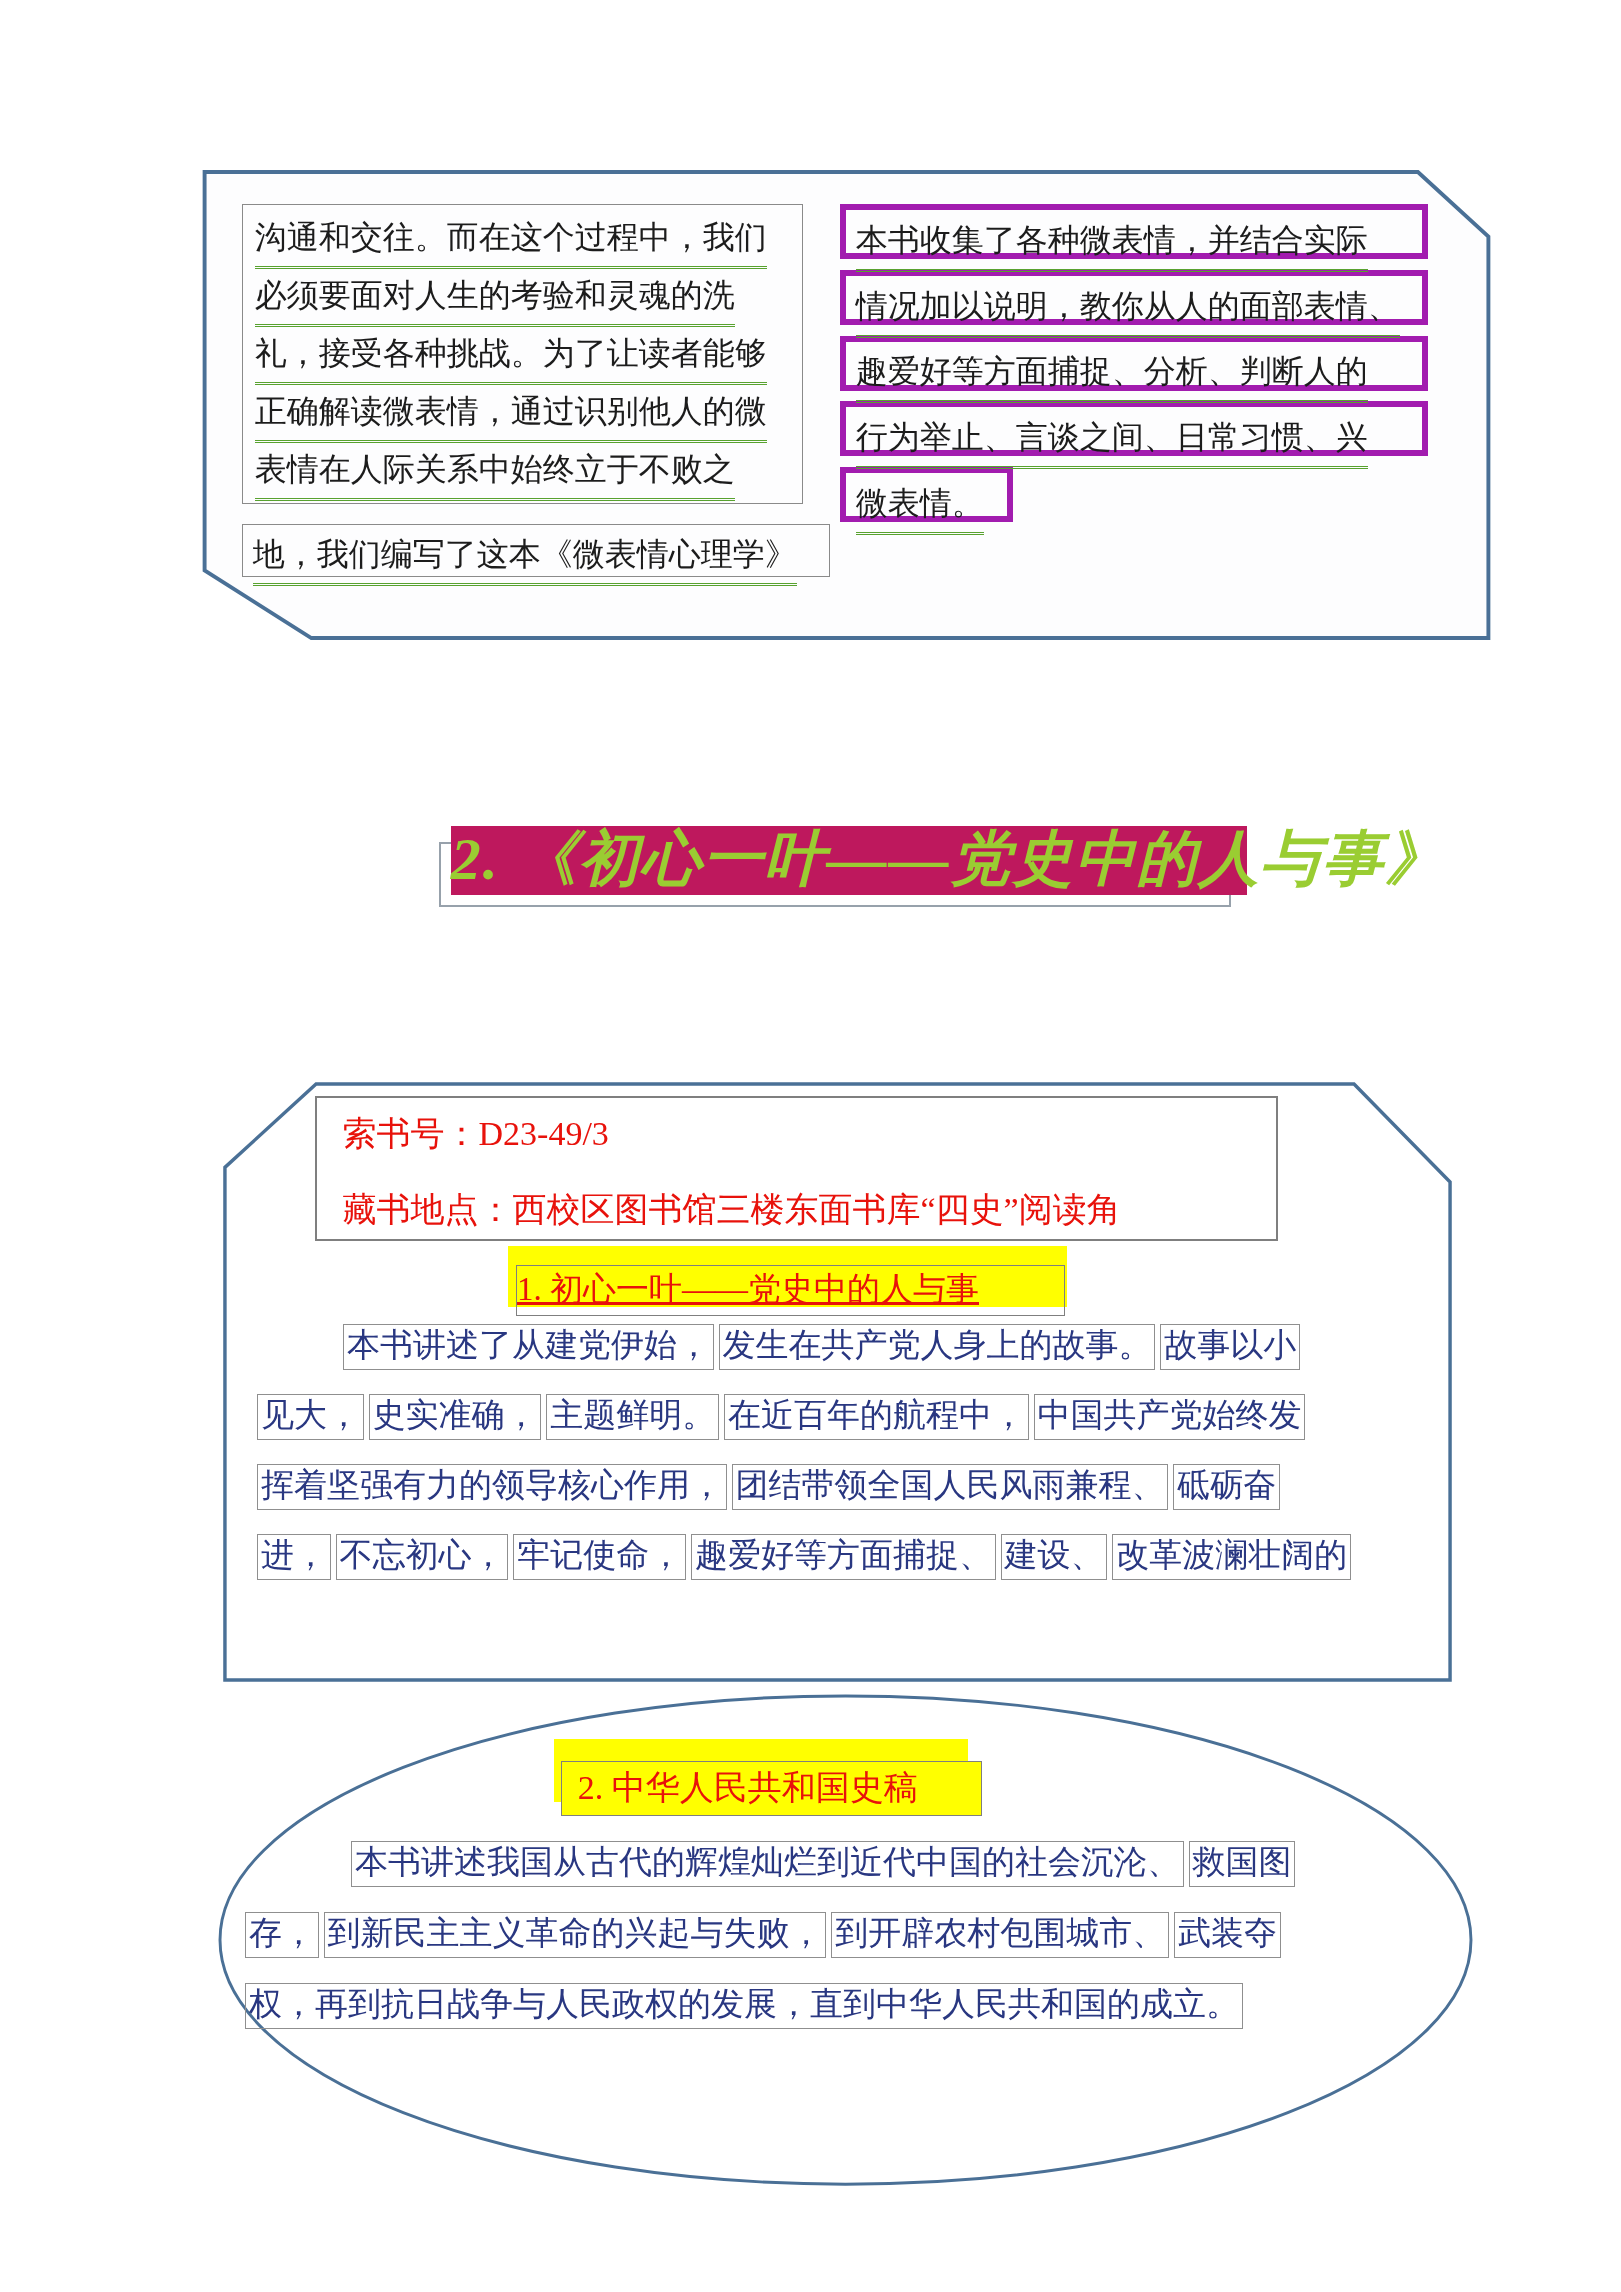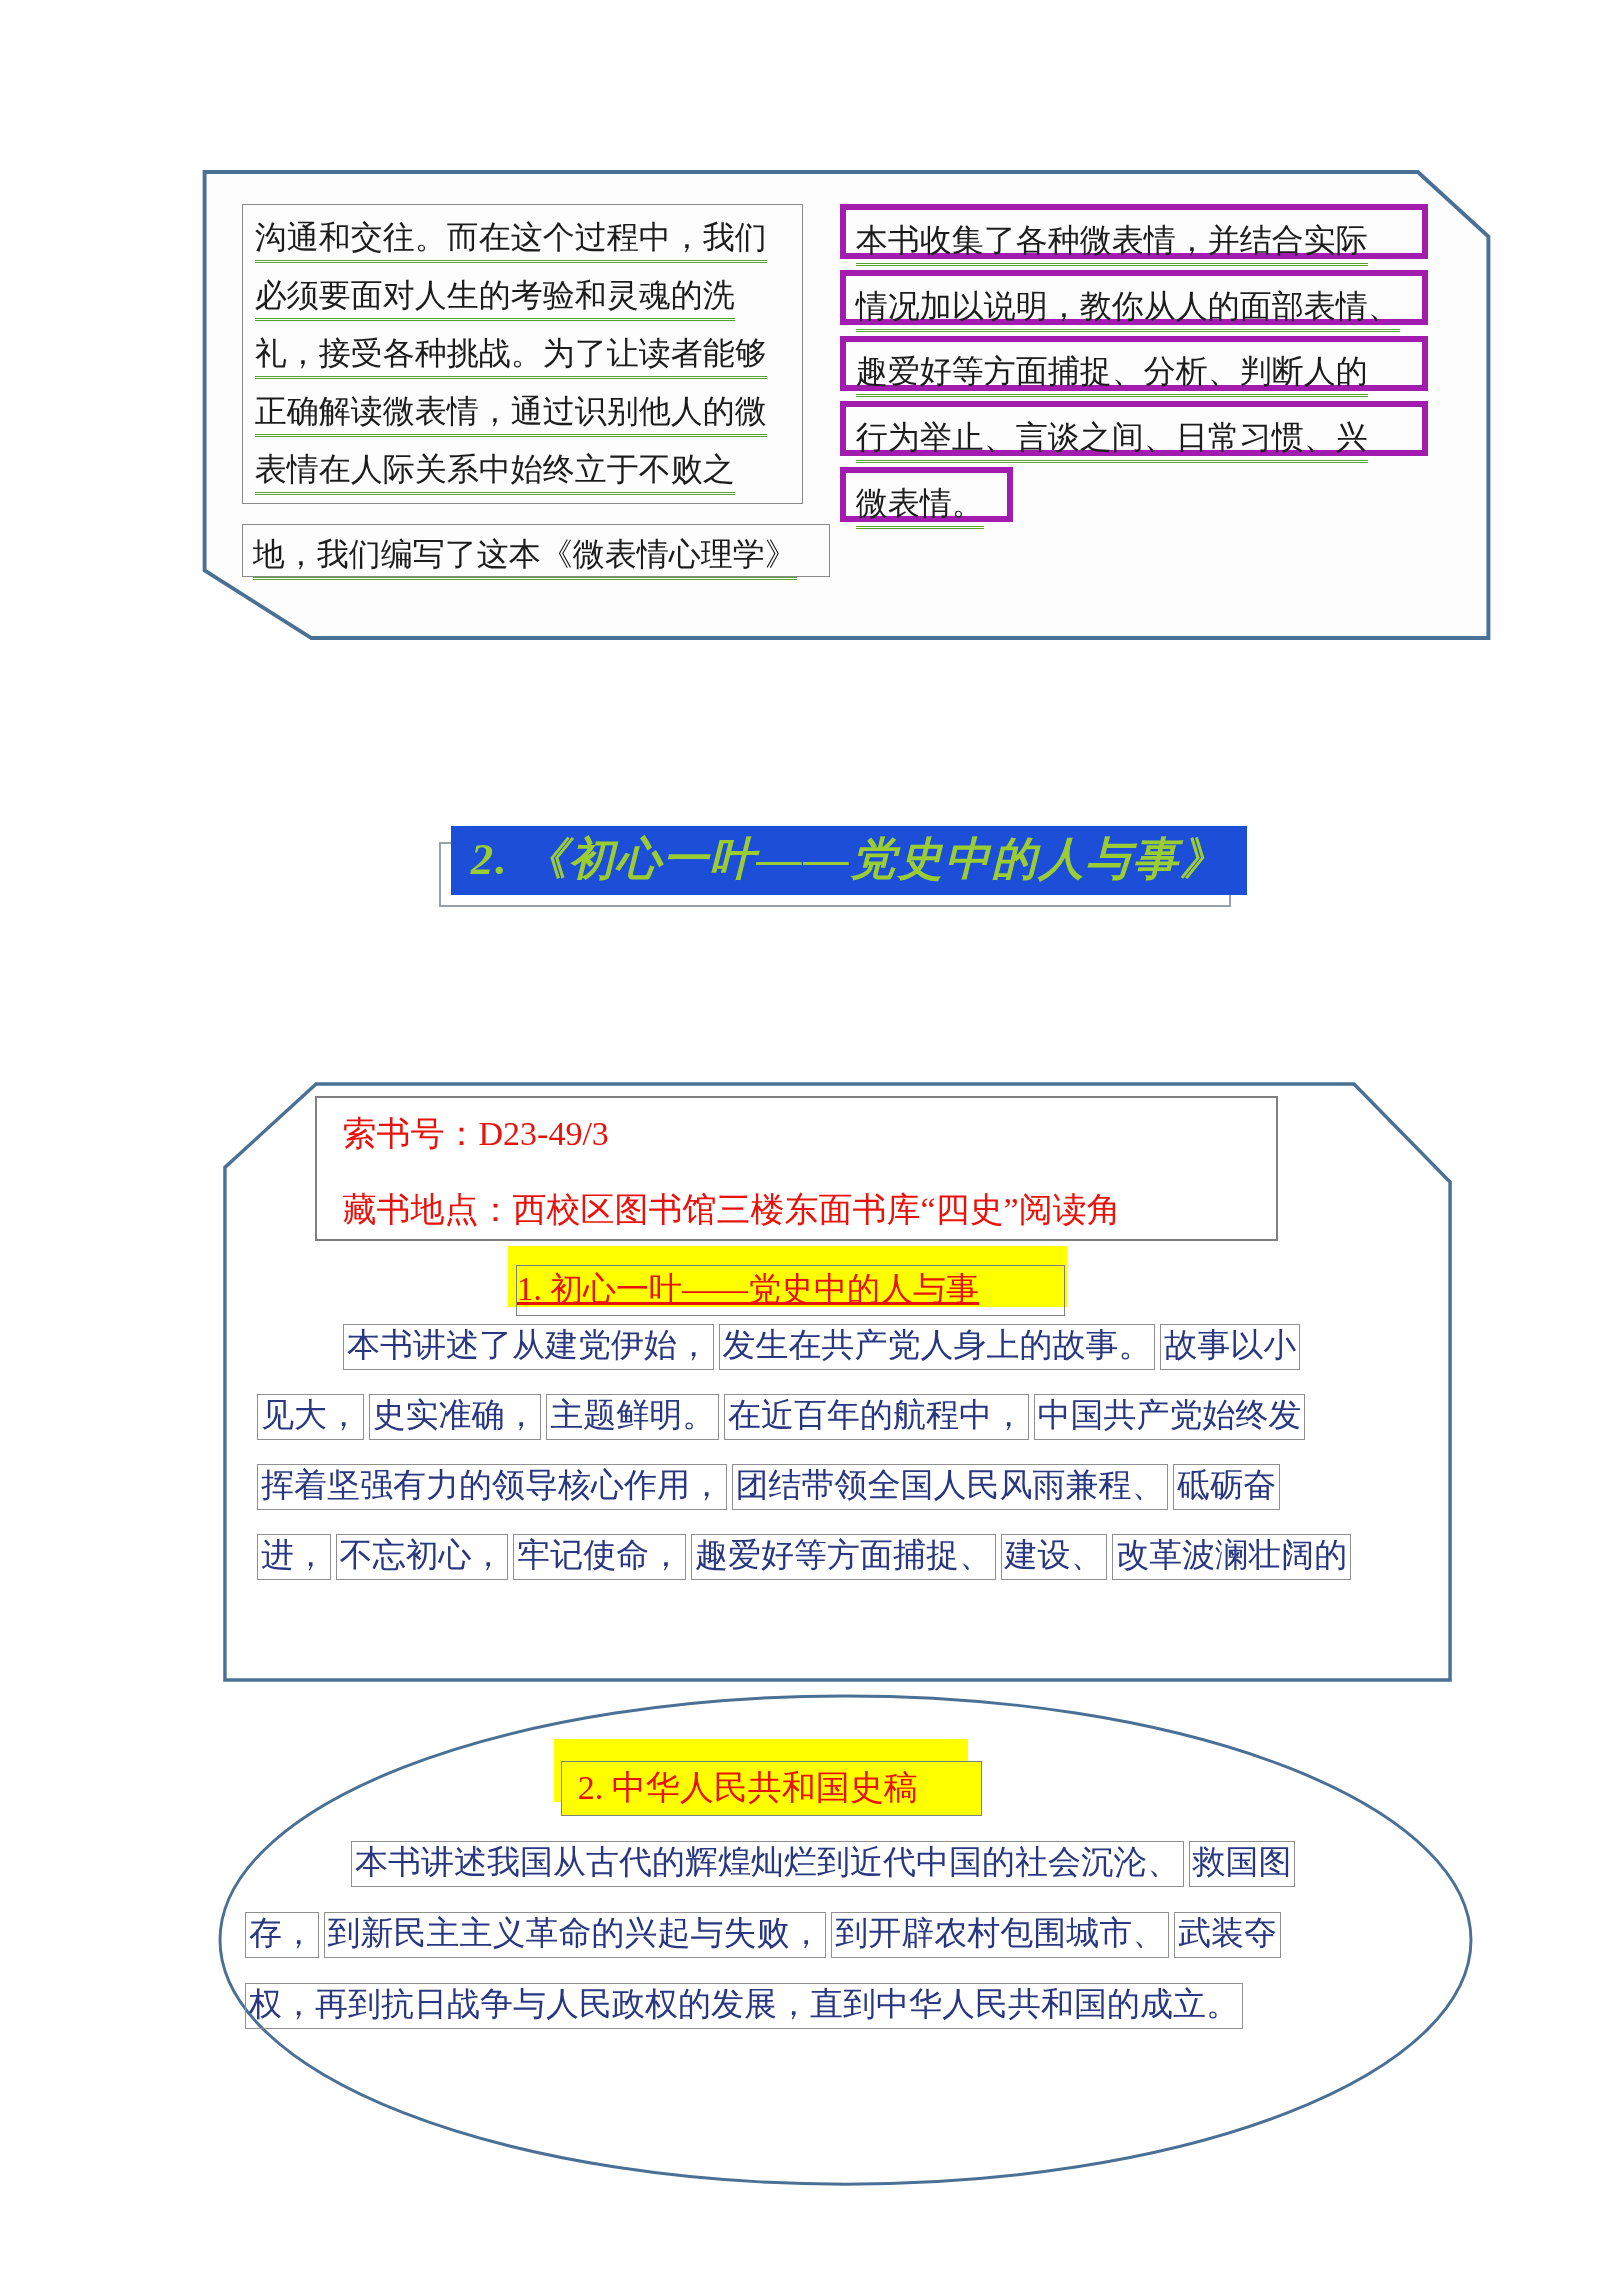--- a/index.html
+++ b/index.html
@@ -10,42 +10,42 @@
   .abs{position:absolute;}
   .shape-bg{position:absolute;left:0;top:0;width:100%;height:100%;}
 
   
   .callout-top{left:201px;top:169px;width:1291px;height:472px;}
   .left-box{
     position:absolute;left:41px;top:35px;width:561px;height:300px;
     border:1px solid #8a8a8a;padding:9.8px 5.9px 0 11.8px;box-sizing:border-box;
   }
   .tline{height:58px;font-size:32px;line-height:45px;white-space:nowrap;}
-  .uline{border-bottom:3.9px double #58a22f;padding-bottom:5px;font-family:Liberation Serif, serif;}
+  .uline{border-bottom:3.9px double #58a22f;padding-bottom:11px;font-family:Liberation Serif, serif;}
   .overflow-box{
     position:absolute;left:41px;top:355px;width:588px;height:53px;
     border:1px solid #8a8a8a;padding:7.8px 3.9px 0 9.8px;box-sizing:border-box;
     font-size:32px;white-space:nowrap;
   }
   .right-col{position:absolute;left:639px;top:35px;width:588px;}
   .rbox{
     border:6px solid #a21caf;height:55px;margin-bottom:10.8px;
     padding:8.8px 7.8px 0 9.8px;box-sizing:border-box;font-size:32px;white-space:nowrap;
   }
   .rbox:last-child{width:fit-content;padding-right:23.5px;}
 
   
   .banner-wrap{left:439px;top:826px;width:823px;height:98px;}
   .banner-shadow{
     position:absolute;left:0;top:15.7px;width:792px;height:65px;
     background:#fff;border:2px solid #97a1ab;box-sizing:border-box;
   }
   .banner-red{
     position:absolute;left:11.8px;top:0;width:796px;height:69px;
-    background:#1d4ed8;color:#9acd32;font-size:45px;font-weight:bold;font-style:italic;
+    background:#be185d;color:#9acd32;font-size:60px;font-weight:bold;font-style:italic;
     text-align:center;line-height:67px;letter-spacing:2px;white-space:nowrap;
   }
 
   
   .callout-mid{left:222px;top:1081px;width:1231px;height:602px;}
   .info-box{
     position:absolute;left:93px;top:14.7px;width:963px;height:145px;
     border:2px solid #7f7f7f;box-sizing:border-box;padding:13.7px 0 0 25.5px;
     color:#e8120b;font-size:34px;
   }

